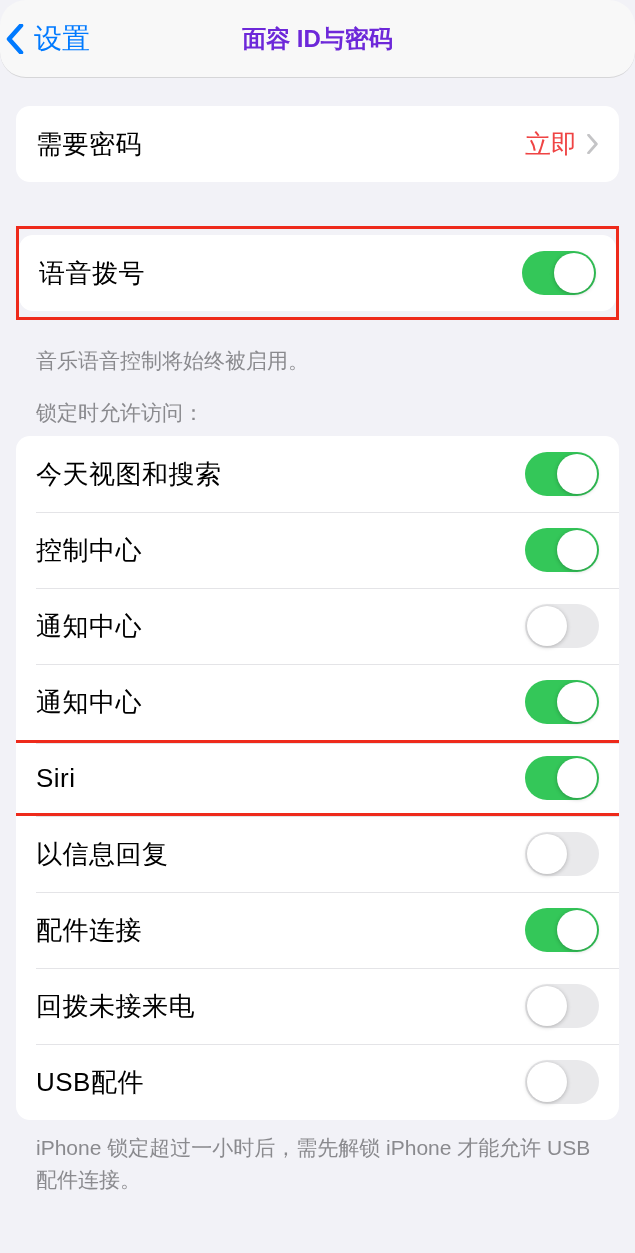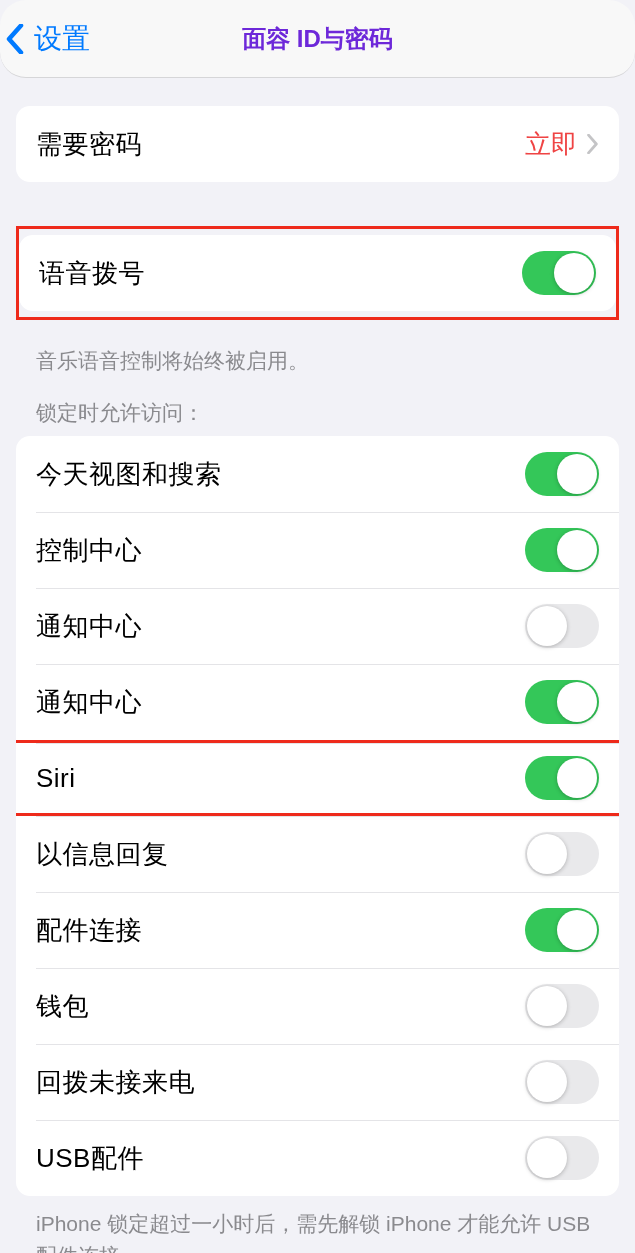--- a/index.html
+++ b/index.html
@@ -192,26 +192,20 @@
           <div class="knob"></div>
         </div>
     </div>
     <div class="row">
       <span class="row-label">配件连接</span>
       <div class="toggle on">
           <div class="knob"></div>
         </div>
     </div>
     <div class="row">
-      <span class="row-label">钱包</span>
-      <div class="toggle off">
-          <div class="knob"></div>
-        </div>
-    </div>
-    <div class="row">
       <span class="row-label">回拨未接来电</span>
       <div class="toggle off">
           <div class="knob"></div>
         </div>
     </div>
     <div class="row">
       <span class="row-label">USB配件</span>
       <div class="toggle off">
           <div class="knob"></div>
         </div>

